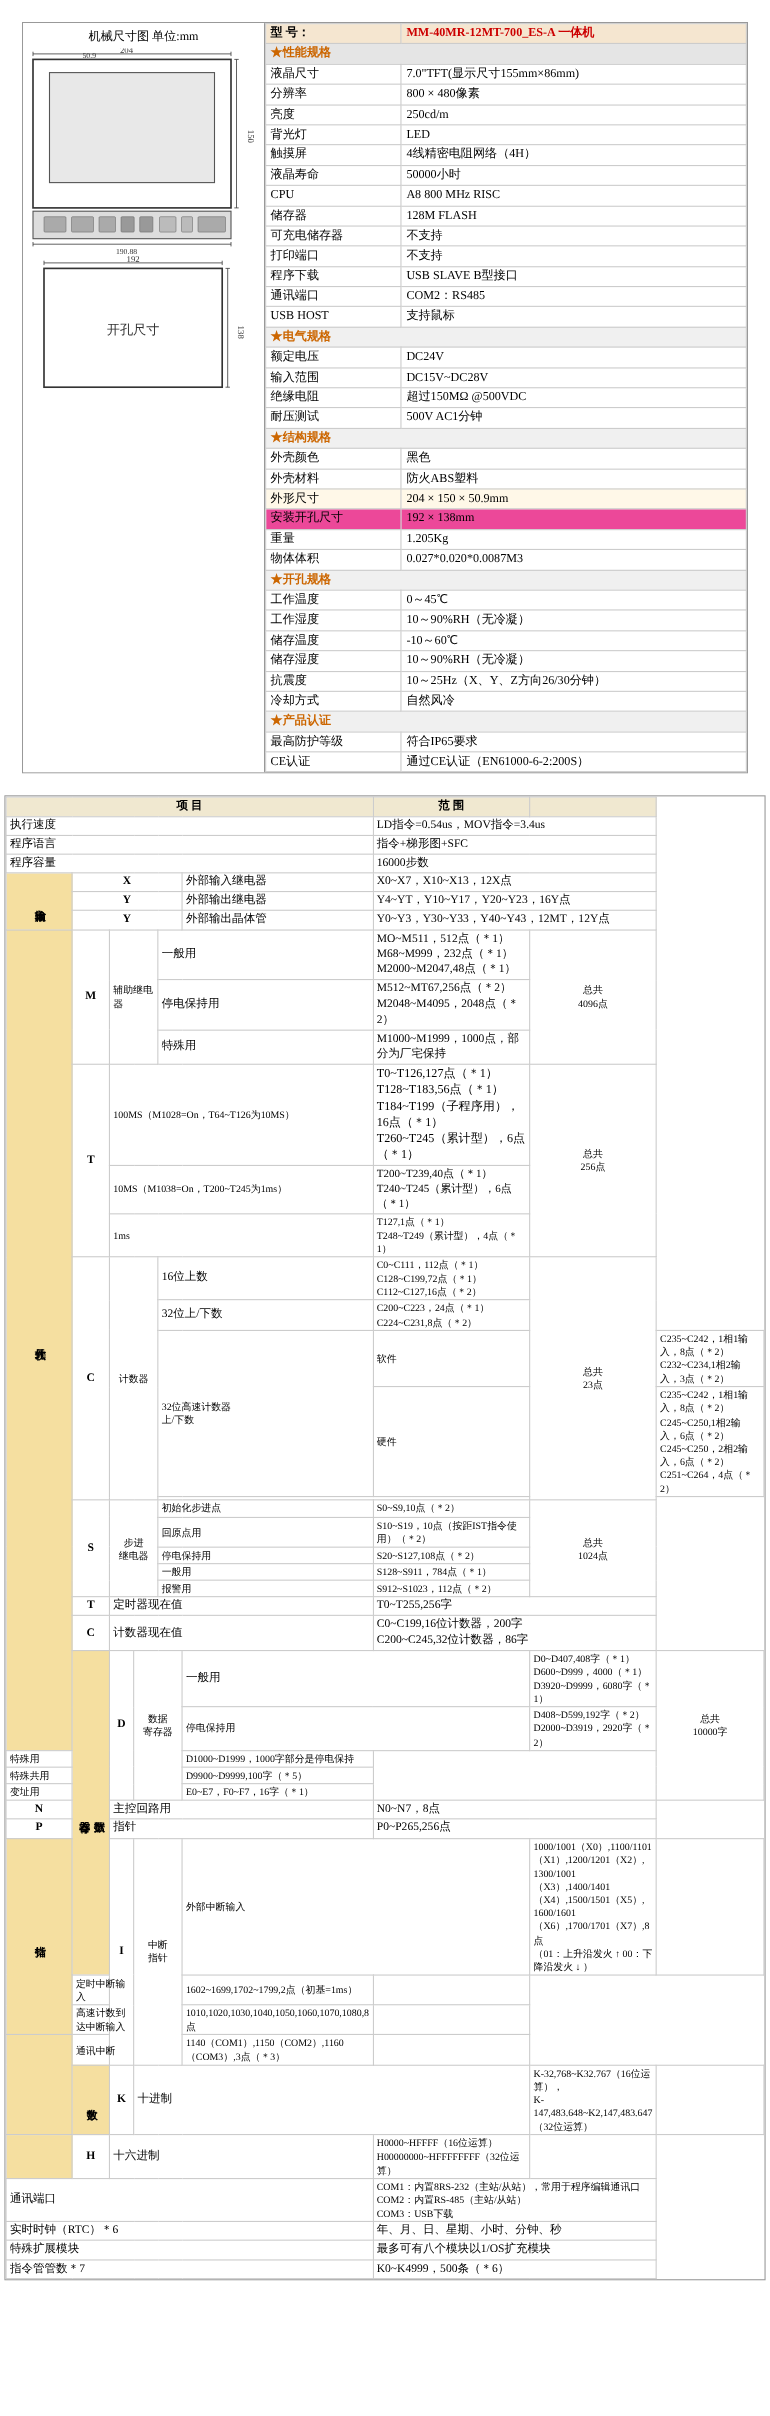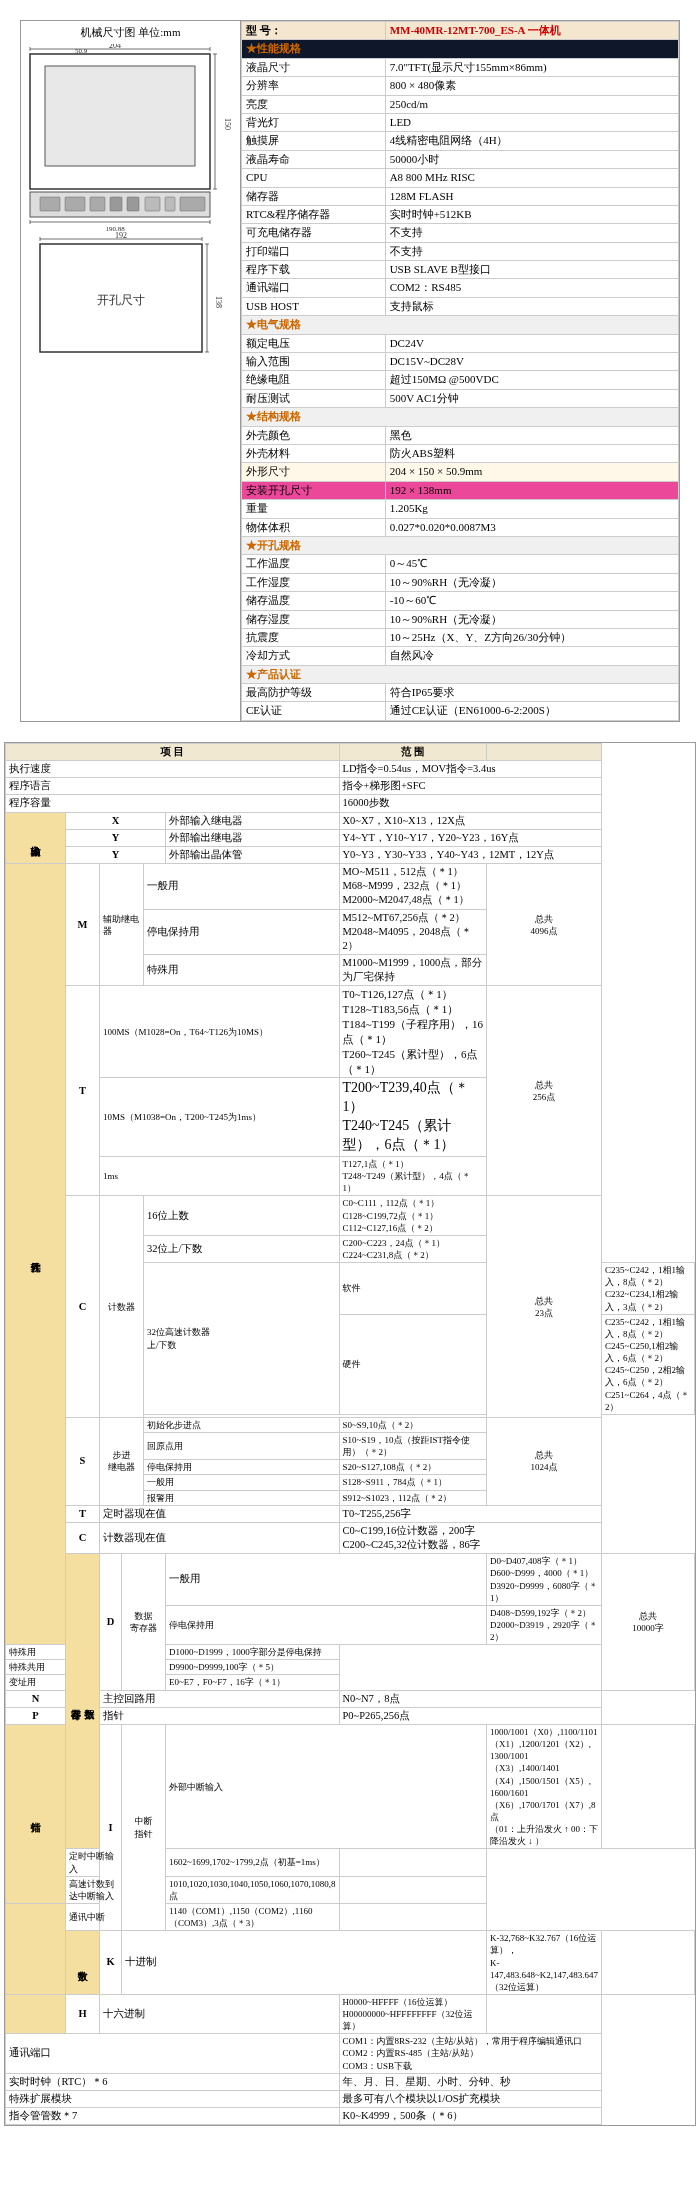--- a/index.html
+++ b/index.html
@@ -128,21 +128,21 @@
       </svg>
     </div>
 
     <table class="specs-table">
       <tbody>
           <tr class="header-row">
         <td>型  号：</td>
         <td style="color:#cc0000;font-weight:bold">MM-40MR-12MT-700_ES-A  一体机</td>
       </tr>
       <tr>
-        <td colspan="2" style="background:#0f172a;color:#cc6600;font-weight:bold">★性能规格</td>
+        <td colspan="2" style="background:#e5e5e5;color:#cc6600;font-weight:bold">★性能规格</td>
       </tr>
       <tr>
             <td>液晶尺寸</td>
             <td>7.0"TFT(显示尺寸155mm×86mm)</td>
           </tr>
       <tr>
             <td>分辨率</td>
             <td>800 × 480像素</td>
           </tr>
       <tr>
@@ -161,24 +161,20 @@
             <td>液晶寿命</td>
             <td>50000小时</td>
           </tr>
       <tr>
             <td>CPU</td>
             <td>A8  800 MHz  RISC</td>
           </tr>
       <tr>
             <td>储存器</td>
             <td>128M FLASH</td>
-          </tr>
-      <tr>
-            <td>RTC&amp;程序储存器</td>
-            <td>实时时钟+512KB</td>
           </tr>
       <tr>
             <td>可充电储存器</td>
             <td>不支持</td>
           </tr>
       <tr>
             <td>打印端口</td>
             <td>不支持</td>
           </tr>
       <tr>
@@ -350,21 +346,21 @@
       </tr>
 
       <tr>
         <td rowspan="3" style="text-align:center;font-weight:bold">T</td>
         <td colspan="4" style="font-size:9px">100MS（M1028=On，T64~T126为10MS）</td>
         <td style="font-size:11px">T0~T126,127点（＊1）<br>T128~T183,56点（＊1）<br>T184~T199（子程序用），16点（＊1）<br>T260~T245（累计型），6点（＊1）</td>
         <td rowspan="3" style="font-size:9px;text-align:center">总共<br>256点</td>
       </tr>
       <tr>
         <td colspan="4" style="font-size:9px">10MS（M1038=On，T200~T245为1ms）</td>
-        <td style="font-size:14px">T200~T239,40点（＊1）<br>T240~T245（累计型），6点（＊1）</td>
+        <td style="font-size:10px">T200~T239,40点（＊1）<br>T240~T245（累计型），6点（＊1）</td>
       </tr>
       <tr>
         <td colspan="4" style="font-size:9px">1ms</td>
         <td style="font-size:9px">T127,1点（＊1）<br>T248~T249（累计型），4点（＊1）</td>
       </tr>
 
       <tr>
         <td rowspan="5" style="text-align:center;font-weight:bold">C</td>
         <td colspan="2" rowspan="5" style="text-align:center;font-size:9px">计数器</td>
         <td colspan="2">16位上数</td>

